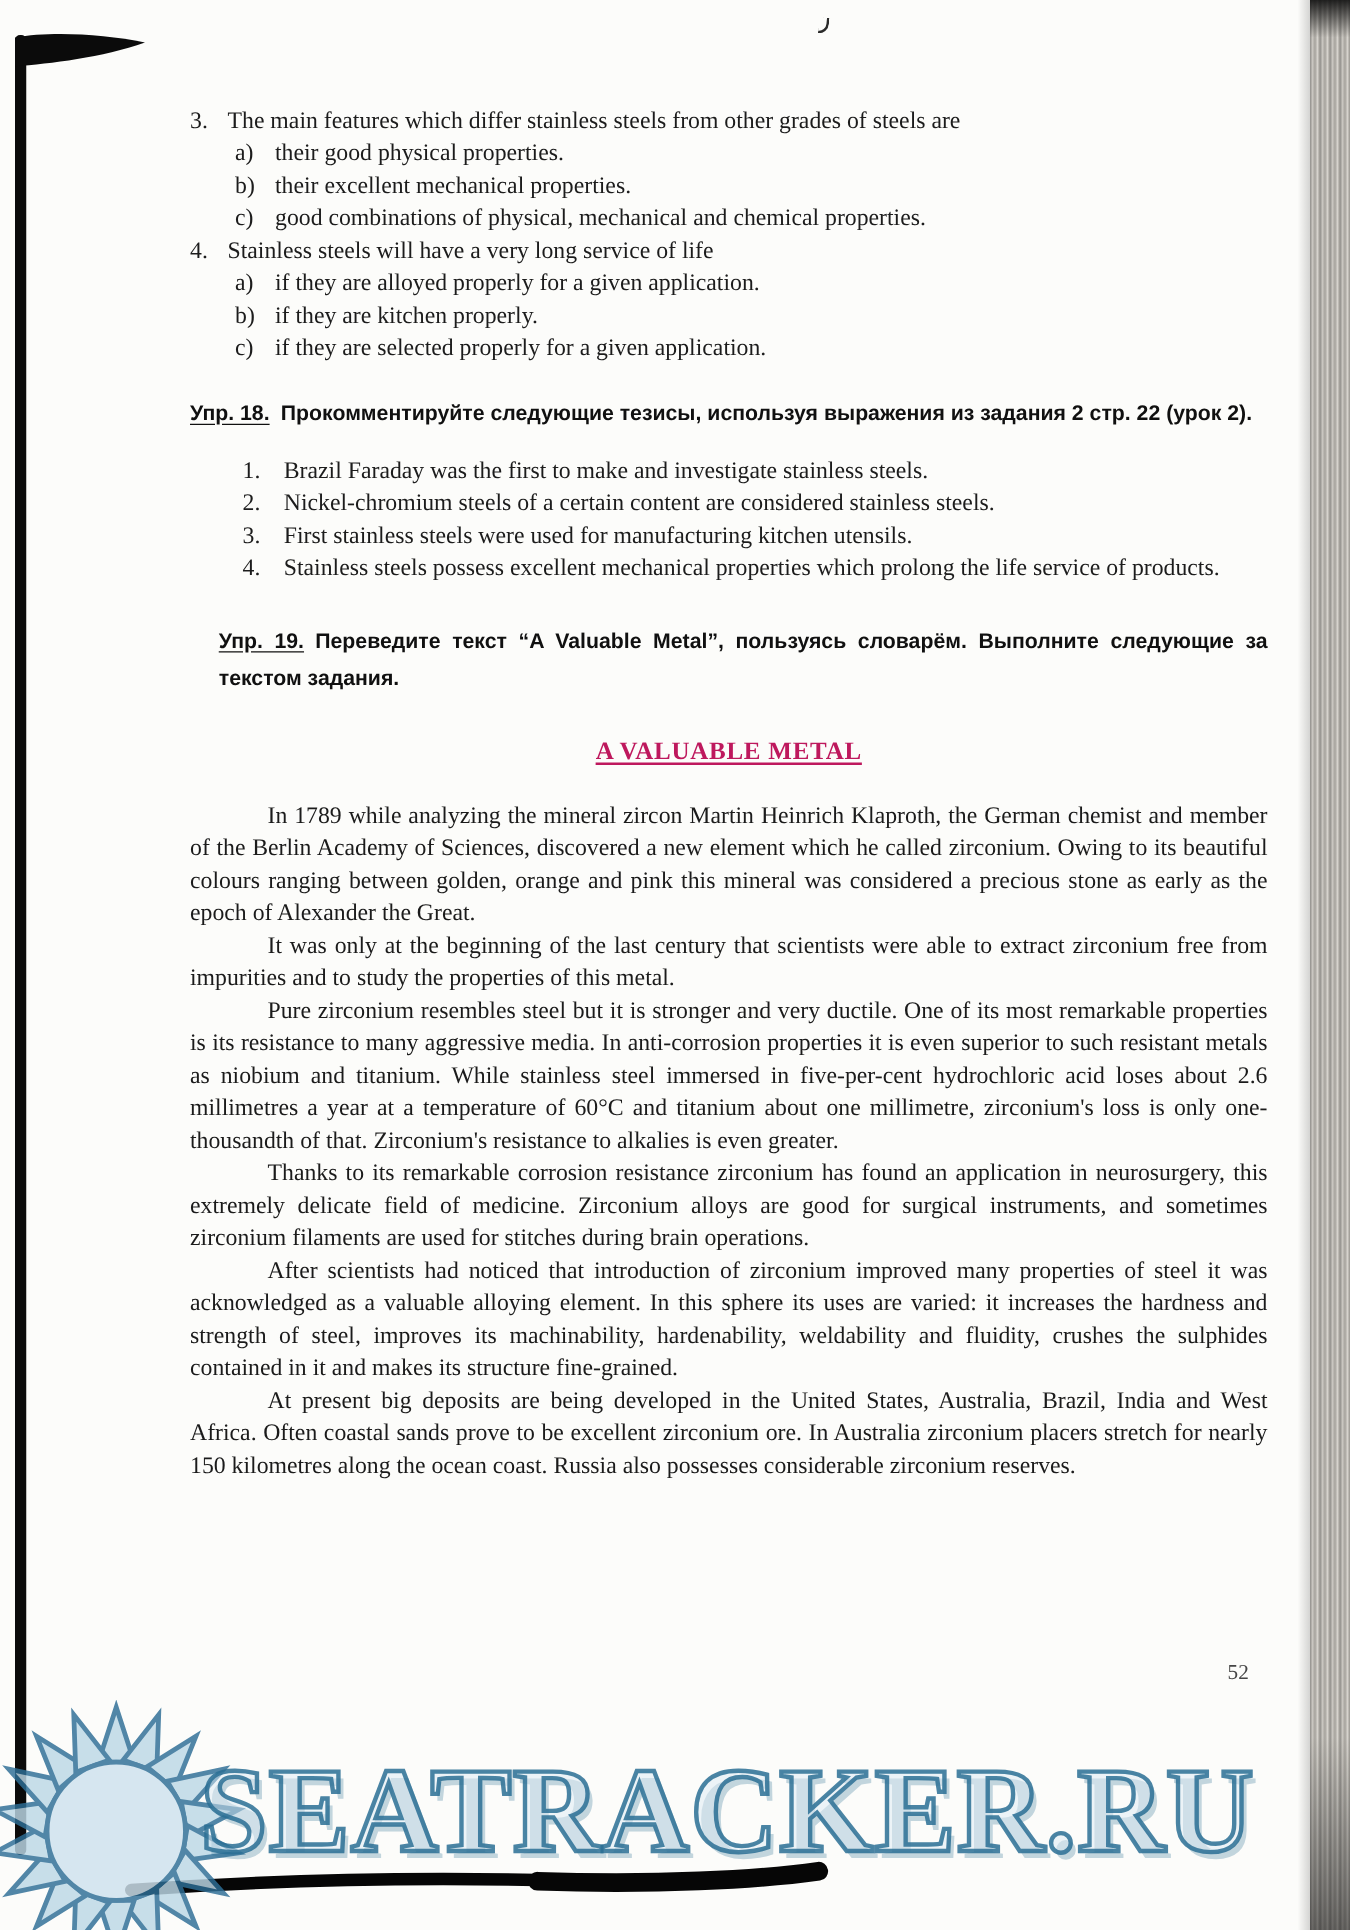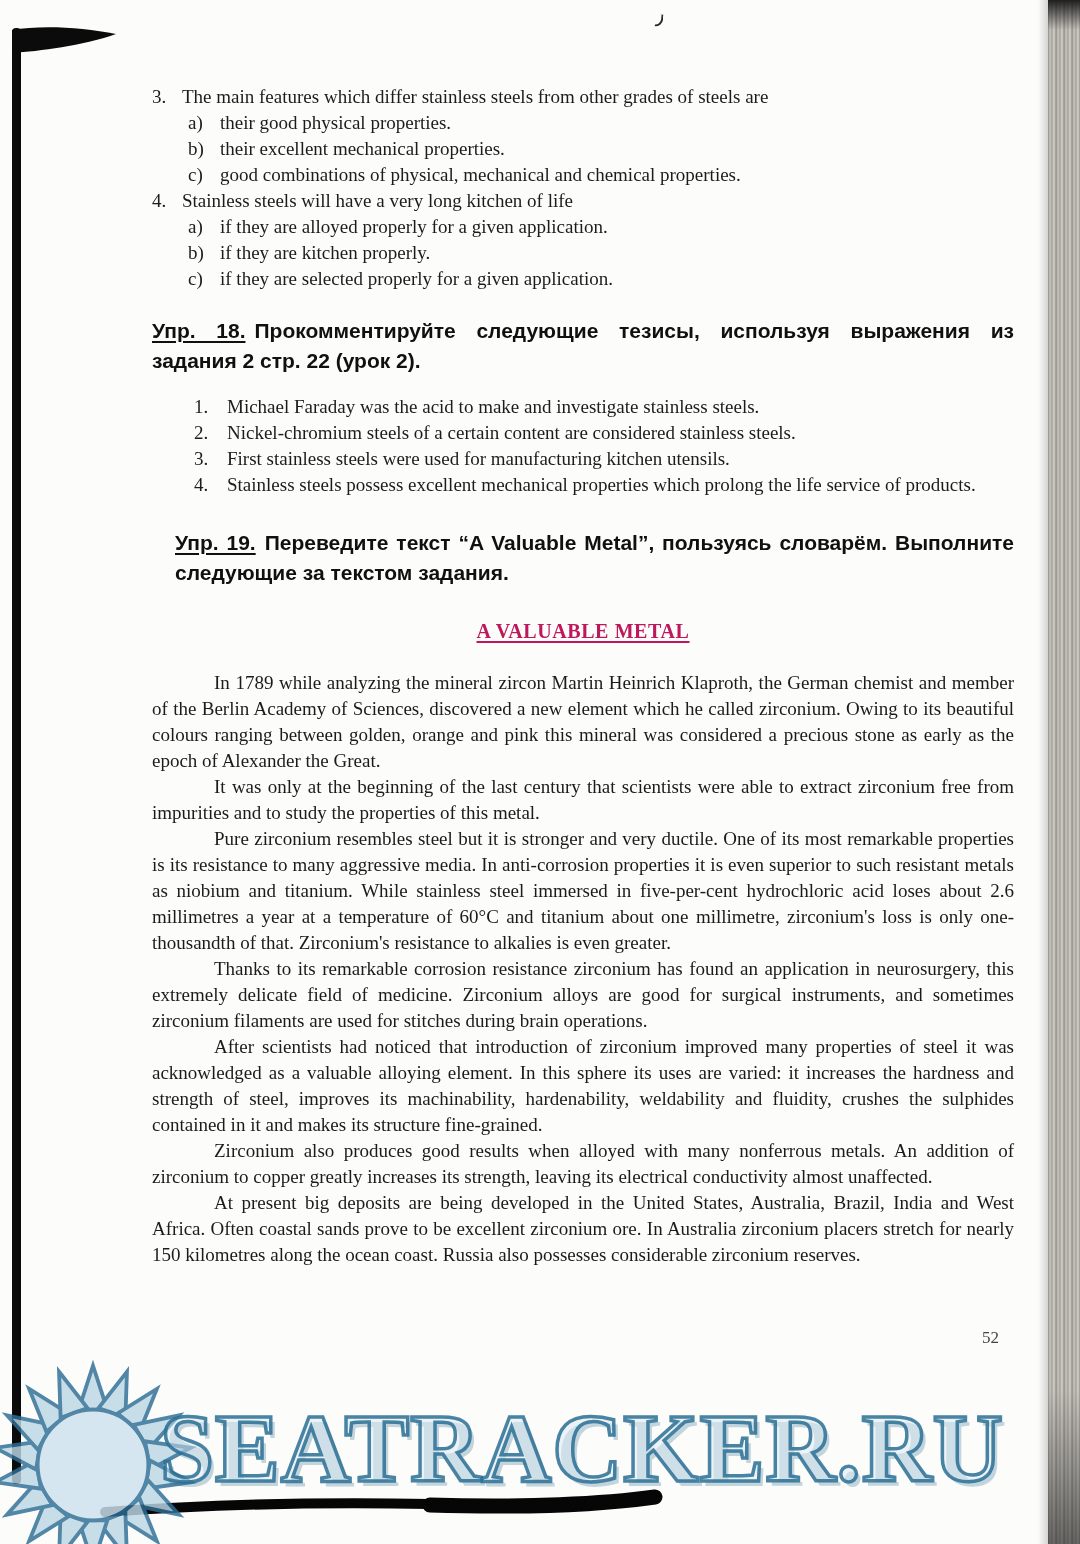--- a/index.html
+++ b/index.html
@@ -30,21 +30,21 @@
              font-family:"Liberation Serif", serif; font-size:19px;
              line-height:26px; color:#1c1c1c; }
 
   .q-row { display:flex; }
   .q-num { flex:0 0 30px; }
   .q-text { flex:1 1 auto; }
   .opt { margin-left:36px; }
   .opt .q-num { flex:0 0 32px; }
 
   .ex-head { font-family:"Liberation Sans", sans-serif; font-weight:700;
-             font-size:21px; line-height:30px; text-align:justify;
+             font-size:17px; line-height:30px; text-align:justify;
              color:#101010; margin-top:24px; }
   .ex-label { text-decoration:underline; text-underline-offset:3px; margin-right:9px; }
   .ex-head.second { margin-top:30px;margin-left:23px; }
 
   .ex-list { margin-top:18px; margin-left:42px; }
   .ex-list .q-num { flex:0 0 33px; }
 
   .article-title { font-family:"Liberation Serif", serif; font-size:20px;
                    font-weight:700; text-align:center; text-decoration:underline;
                    text-underline-offset:3px; letter-spacing:0.6px; margin-top:30px;
@@ -97,21 +97,21 @@
       <div class="q-row opt">
         <span class="q-num">b)</span>
         <span class="q-text">their excellent mechanical properties.</span>
       </div>
       <div class="q-row opt">
         <span class="q-num">c)</span>
         <span class="q-text">good combinations of physical, mechanical and chemical properties.</span>
       </div>
       <div class="q-row">
         <span class="q-num">4.</span>
-        <span class="q-text">Stainless steels will have a very long kitchen of life</span>
+        <span class="q-text">Stainless steels will have a very long service of life</span>
       </div>
       <div class="q-row opt">
         <span class="q-num">a)</span>
         <span class="q-text">if they are alloyed properly for a given application.</span>
       </div>
       <div class="q-row opt">
         <span class="q-num">b)</span>
         <span class="q-text">if they are kitchen properly.</span>
       </div>
       <div class="q-row opt">
@@ -120,21 +120,21 @@
       </div>
     </div>
 
     <p class="ex-head">
       <span class="ex-label">Упр. 18.</span><span>Прокомментируйте следующие тезисы, используя выражения из задания 2 стр. 22 (урок 2).</span>
     </p>
 
     <div class="ex-list">
       <div class="q-row">
         <span class="q-num">1.</span>
-        <span class="q-text">Michael Faraday was the acid to make and investigate stainless steels.</span>
+        <span class="q-text">Brazil Faraday was the first to make and investigate stainless steels.</span>
       </div>
       <div class="q-row">
         <span class="q-num">2.</span>
         <span class="q-text">Nickel-chromium steels of a certain content are considered stainless steels.</span>
       </div>
       <div class="q-row">
         <span class="q-num">3.</span>
         <span class="q-text">First stainless steels were used for manufacturing kitchen utensils.</span>
       </div>
       <div class="q-row">
@@ -148,21 +148,20 @@
     </p>
 
     <h3 class="article-title">A VALUABLE METAL</h3>
 
     <div class="article-body">
       <p class="para">In 1789 while analyzing the mineral zircon Martin Heinrich Klaproth, the German chemist and member of the Berlin Academy of Sciences, discovered a new element which he called zirconium. Owing to its beautiful colours ranging between golden, orange and pink this mineral was considered a precious stone as early as the epoch of Alexander the Great.</p>
       <p class="para">It was only at the beginning of the last century that scientists were able to extract zirconium free from impurities and to study the properties of this metal.</p>
       <p class="para">Pure zirconium resembles steel but it is stronger and very ductile. One of its most remarkable properties is its resistance to many aggressive media. In anti-corrosion properties it is even superior to such resistant metals as niobium and titanium. While stainless steel immersed in five-per-cent hydrochloric acid loses about 2.6 millimetres a year at a temperature of 60°C and titanium about one millimetre, zirconium's loss is only one-thousandth of that. Zirconium's resistance to alkalies is even greater.</p>
       <p class="para">Thanks to its remarkable corrosion resistance zirconium has found an application in neurosurgery, this extremely delicate field of medicine. Zirconium alloys are good for surgical instruments, and sometimes zirconium filaments are used for stitches during brain operations.</p>
       <p class="para">After scientists had noticed that introduction of zirconium improved many properties of steel it was acknowledged as a valuable alloying element. In this sphere its uses are varied: it increases the hardness and strength of steel, improves its machinability, hardenability, weldability and fluidity, crushes the sulphides contained in it and makes its structure fine-grained.</p>
-      <p class="para">Zirconium also produces good results when alloyed with many nonferrous metals. An addition of zirconium to copper greatly increases its strength, leaving its electrical conductivity almost unaffected.</p>
       <p class="para">At present big deposits are being developed in the United States, Australia, Brazil, India and West Africa. Often coastal sands prove to be excellent zirconium ore. In Australia zirconium placers stretch for nearly 150 kilometres along the ocean coast. Russia also possesses considerable zirconium reserves.</p>
     </div>
 
   </div>
 
   <div class="page-num">52</div>
 
   <div class="watermark">
     <svg class="wm-sun" width="210" height="210" viewBox="-110 -110 220 220">
       <defs>

